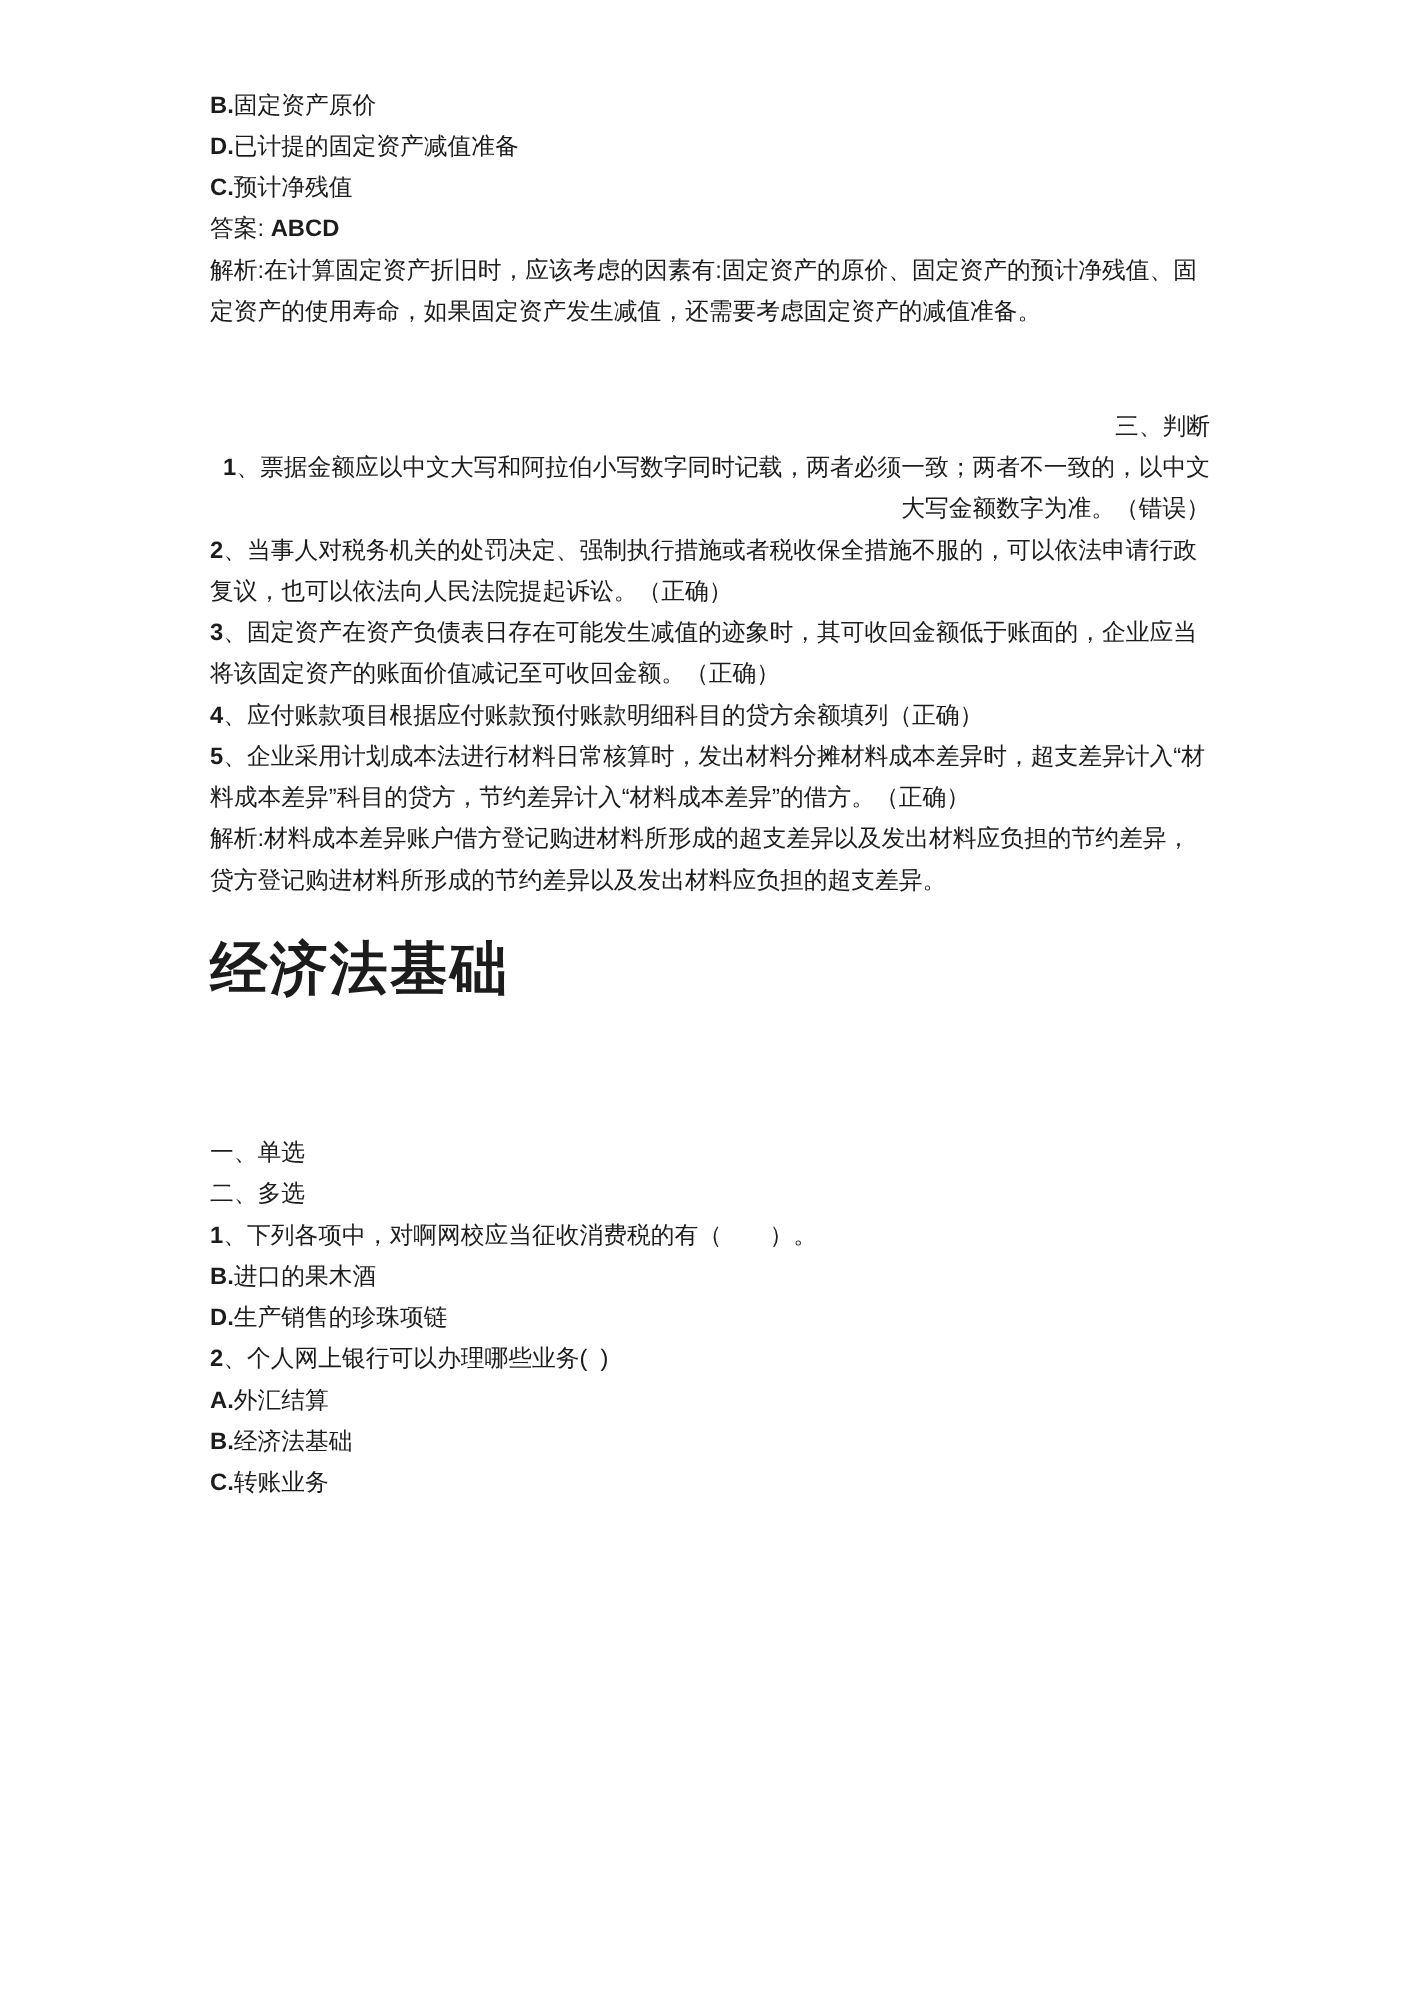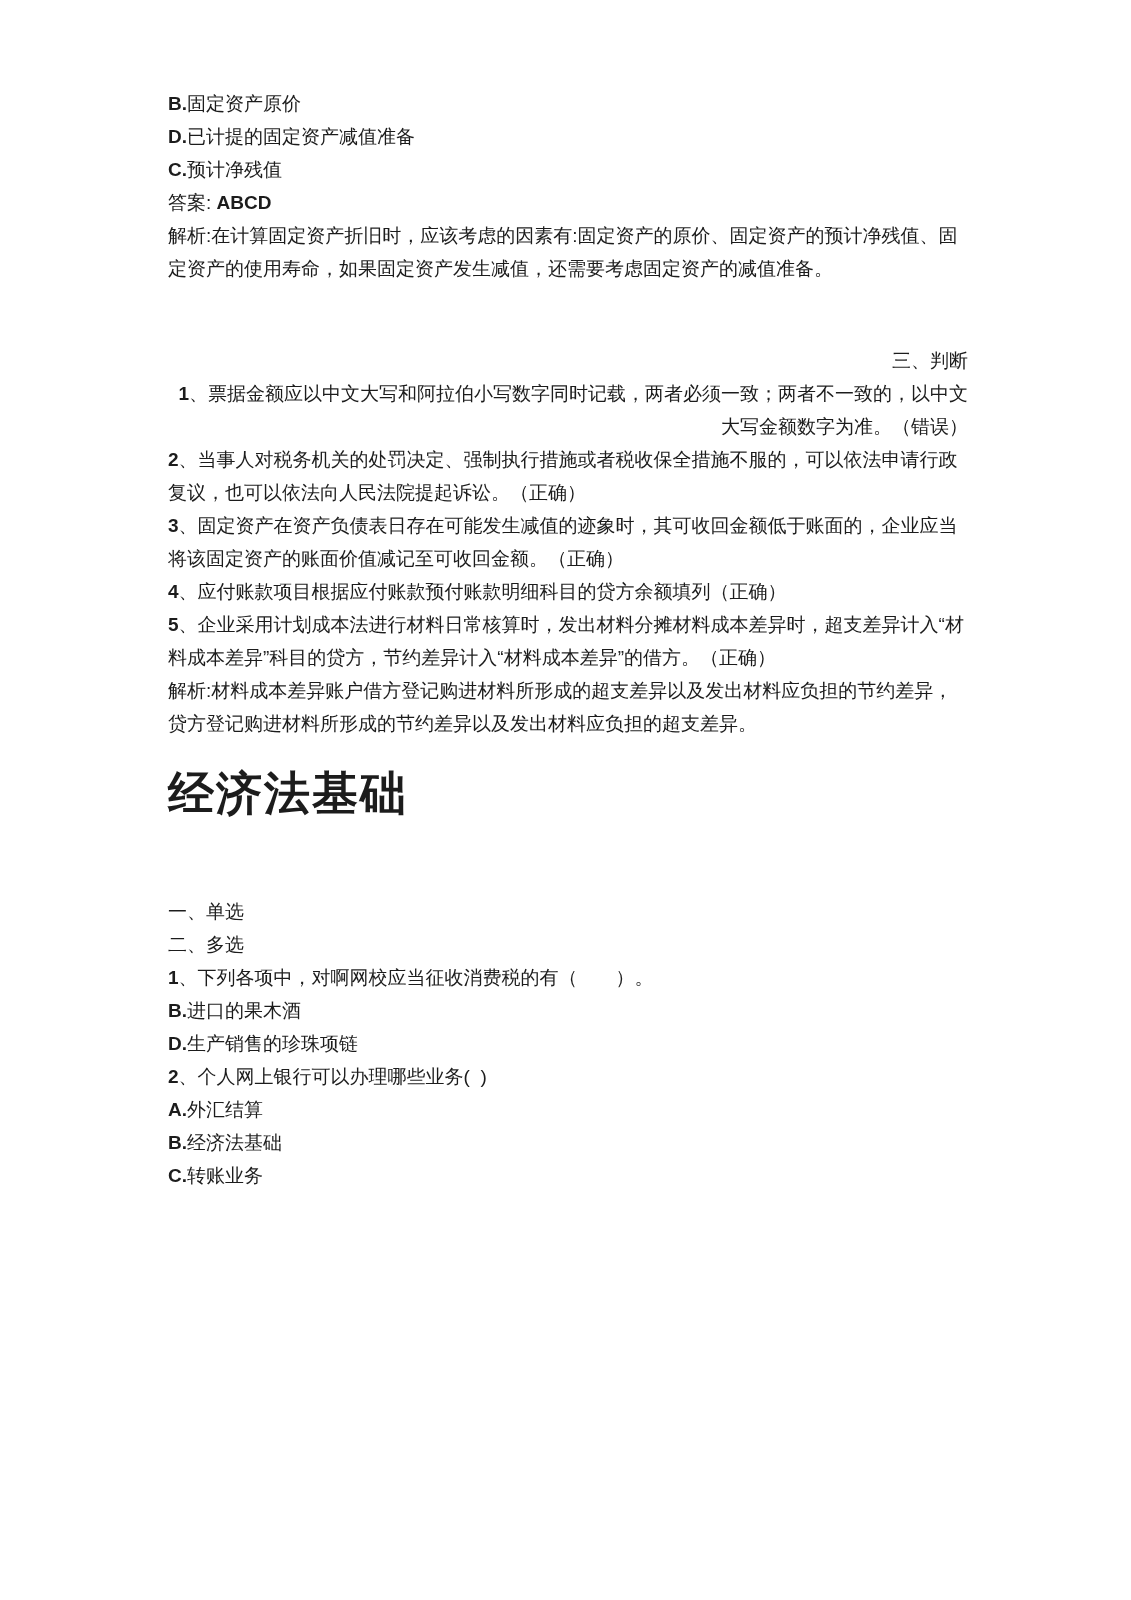--- a/index.html
+++ b/index.html
@@ -10,41 +10,41 @@
   body {
     width: 1131px;
     height: 1600px;
     position: relative;
     overflow: hidden;
   }
   .page {
     box-sizing: border-box;
     width: 985px;
     height: 1600px;
-    padding: 87px 163px 0 168px;
+    padding: 68px 163px 0 168px;
     color: #1c1c1c;
     font-family: "Liberation Sans", sans-serif;
     font-size: 19px;
     line-height: 33px;
   }
   .content { width: 800px; }
   .para { margin: 0; }
   .para + .para { }
   .para.gap-lg { margin-top: 59px; text-align: right; }
   .line { white-space: pre-wrap; }
   .b { font-weight: bold; }
   .chapter-title {
     font-family: "Liberation Serif", serif;
     font-size: 46px;
     line-height: 60px;
     font-weight: 700;
     letter-spacing: 2px;
     margin-top: 24px;
   }
-  .para.after-title { margin-top: 71px; }
+  .para.after-title { margin-top: 101px; }
 </style>
 </head>
 <body>
 
 <div class="page">
   <div class="content">
 
     <div class="para">
       <div class="line"><span class="b">B.</span><span>固定资产原价</span></div>
       <div class="line"><span class="b">D.</span><span>已计提的固定资产减值准备</span></div>

